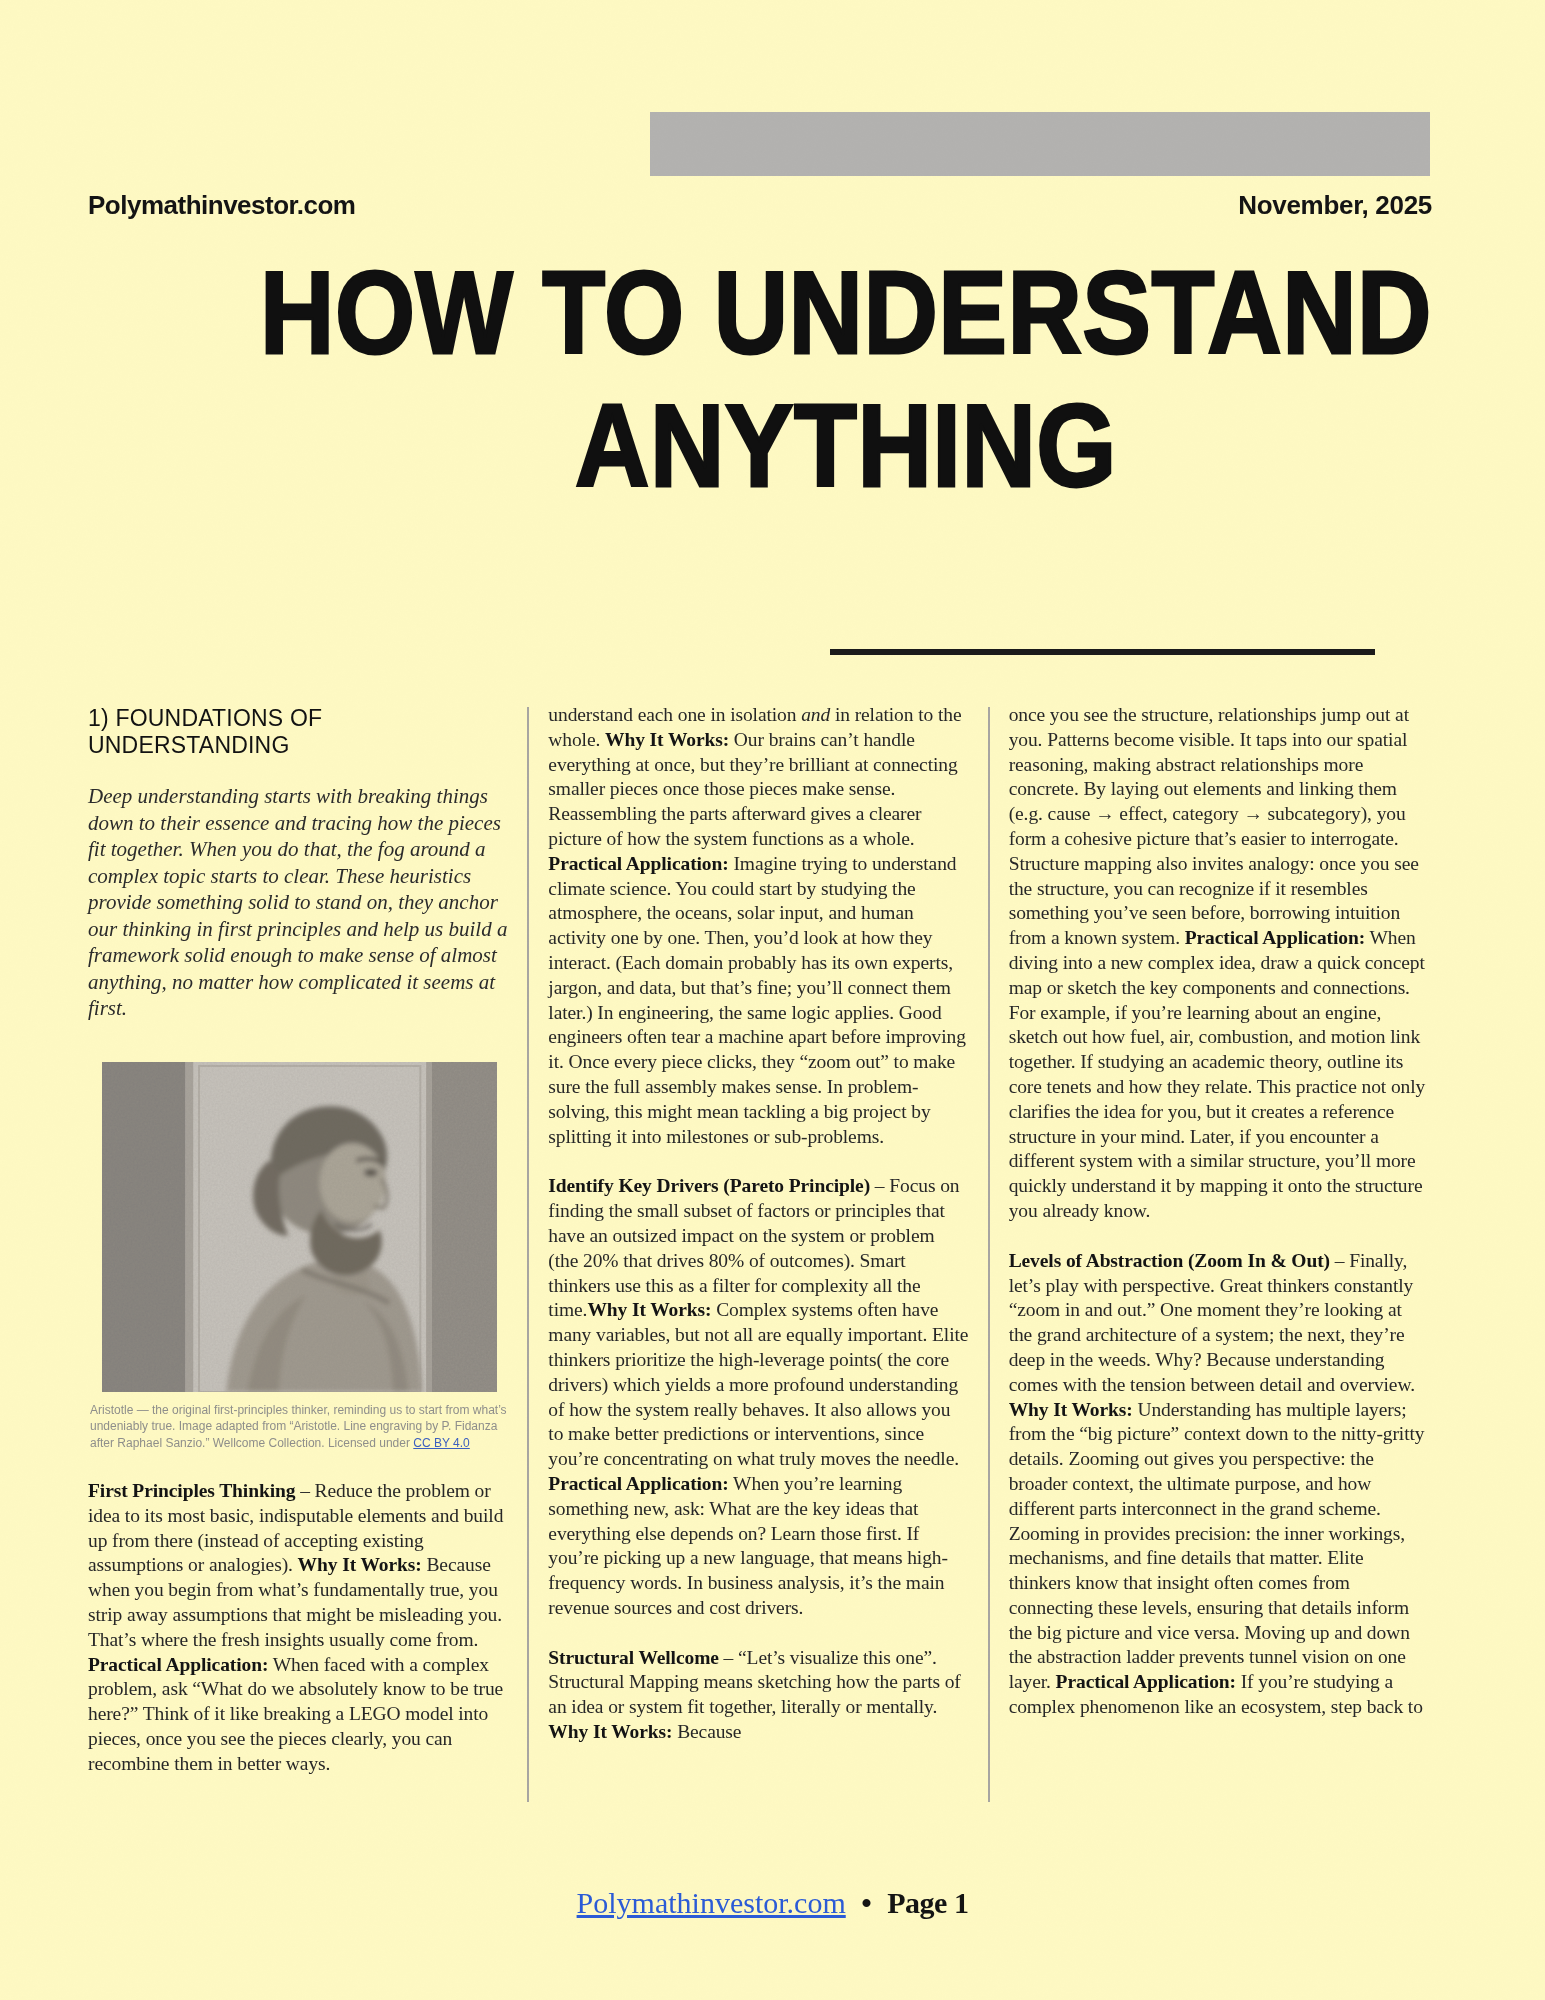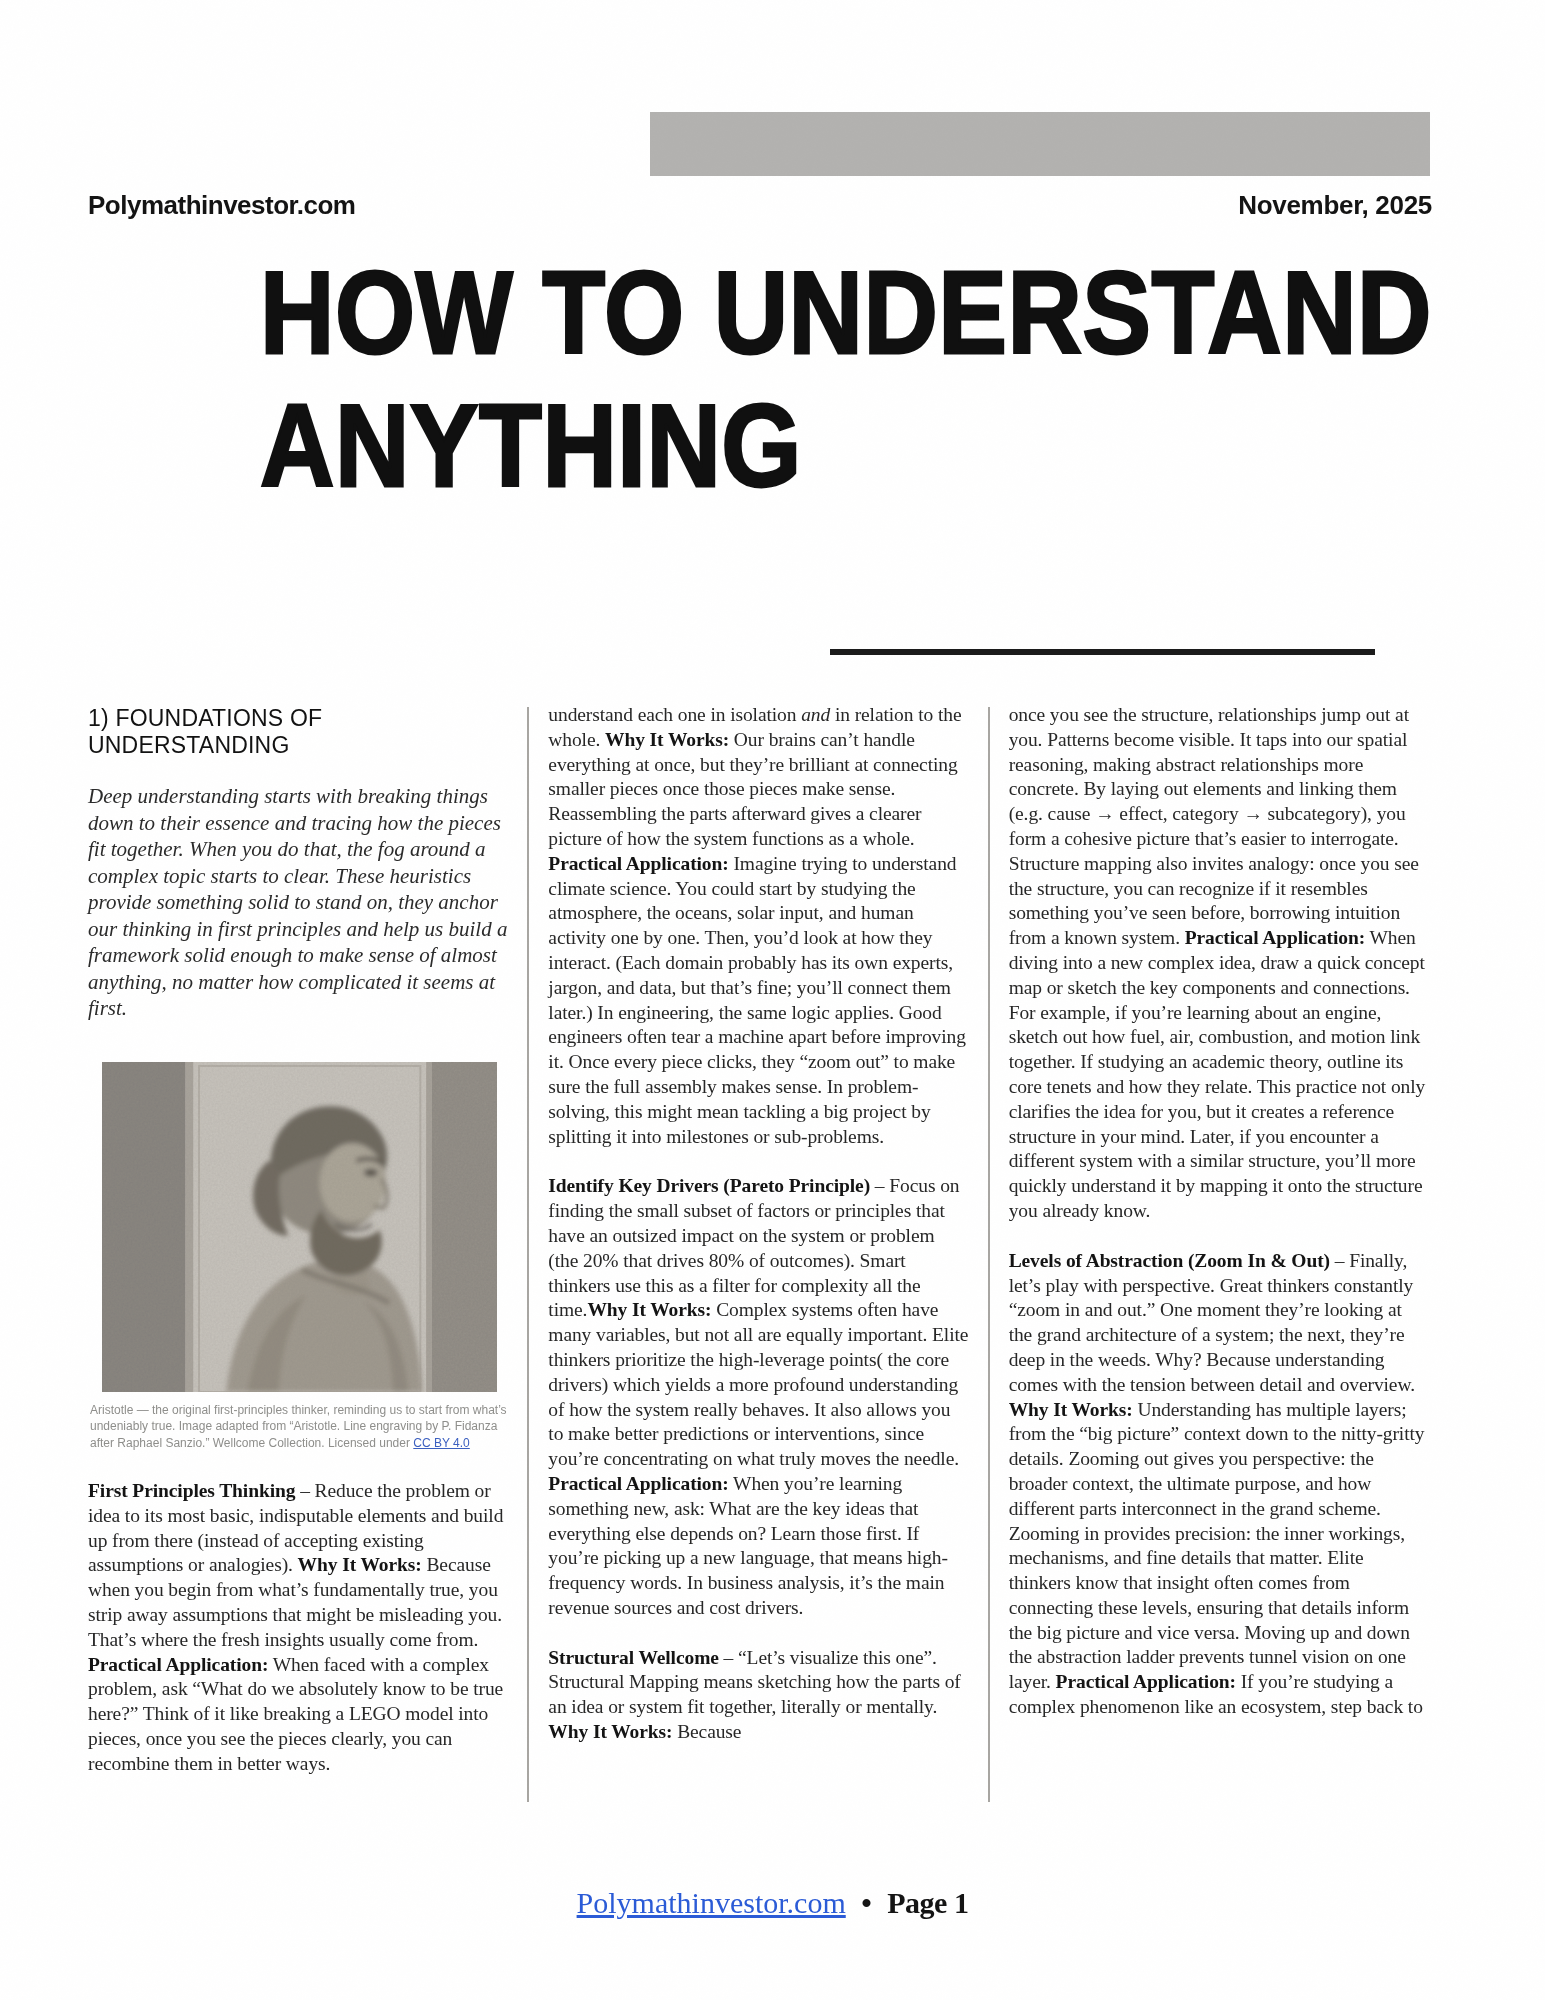--- a/index.html
+++ b/index.html
@@ -1,24 +1,24 @@
 <!DOCTYPE html>
 <html><head>
 <meta charset="utf-8">
 <style>
   html,body{margin:0;padding:0;background:#e9e8e5;}
-  .page{position:relative;width:1545px;height:2000px;background:#ffffff;overflow:hidden;
+  .page{position:relative;width:1545px;height:2000px;background:#fef9c3;overflow:hidden;
         font-family:"Liberation Serif",serif;color:#272727;}
   .gray-bar{position:absolute;left:650px;top:112px;width:780px;height:64px;background:#b3b2b0;}
   .masthead{position:absolute;left:88px;top:190px;width:1344px;display:flex;
             justify-content:space-between;align-items:baseline;
             font-family:"Liberation Sans",sans-serif;color:#141414;}
   .site{font-weight:700;font-size:26px;letter-spacing:-0.5px;}
   .date{font-weight:700;font-size:26px;letter-spacing:-0.3px;}
-  .title{position:absolute;top:246px;right:113px;margin:0;text-align:left;
+  .title{position:absolute;top:246px;right:113px;margin:0;text-align:center;
          font-family:"Liberation Sans",sans-serif;font-weight:700;font-size:103px;
          line-height:133px;color:#101010;letter-spacing:0.5px;}
   .t-line{display:block;transform:scaleY(1.13);transform-origin:right center;
           -webkit-text-stroke:2.5px #101010;}
   .subtitle{position:absolute;top:537px;right:113px;text-align:right;
             font-family:"Liberation Sans",sans-serif;font-weight:700;font-size:33px;
             line-height:47px;letter-spacing:-0.3px;color:#161616;}
   .subtitle span{display:block;}
   .subtitle-rule{position:absolute;left:830px;top:649px;width:545px;height:6px;background:#1b1b1b;}
   .columns{position:absolute;left:88px;top:703px;width:1341px;display:flex;align-items:stretch;}

